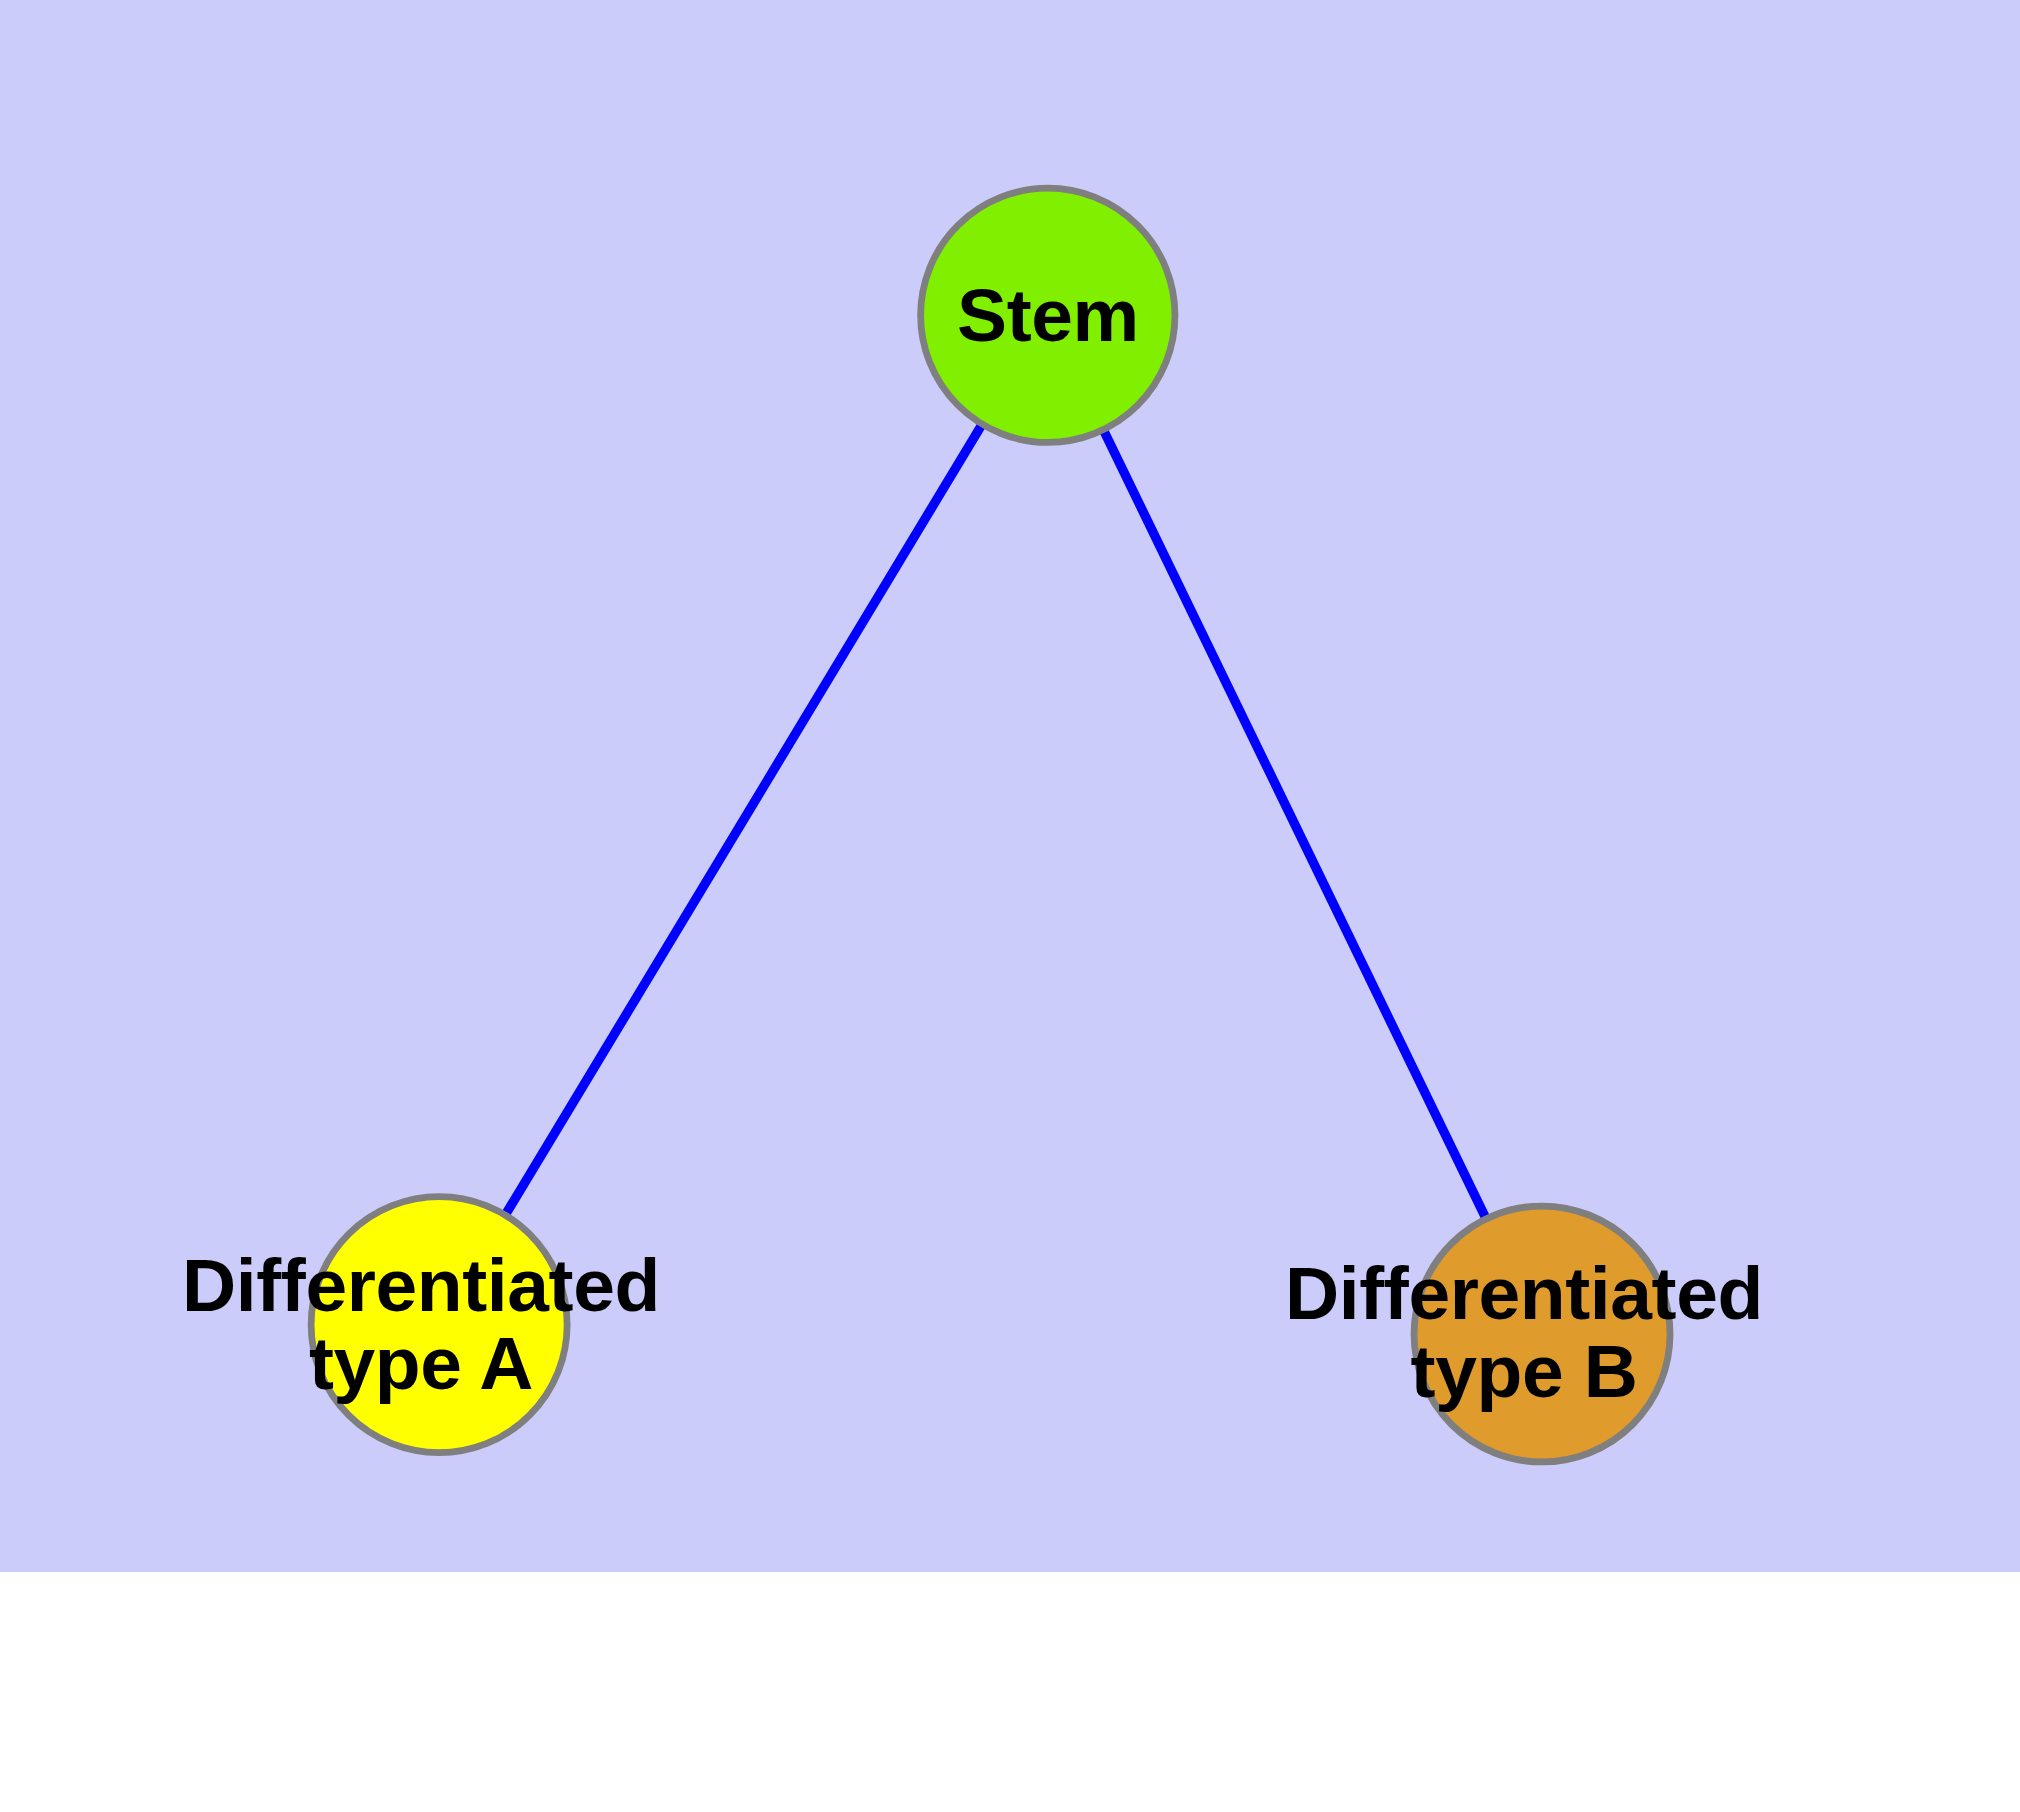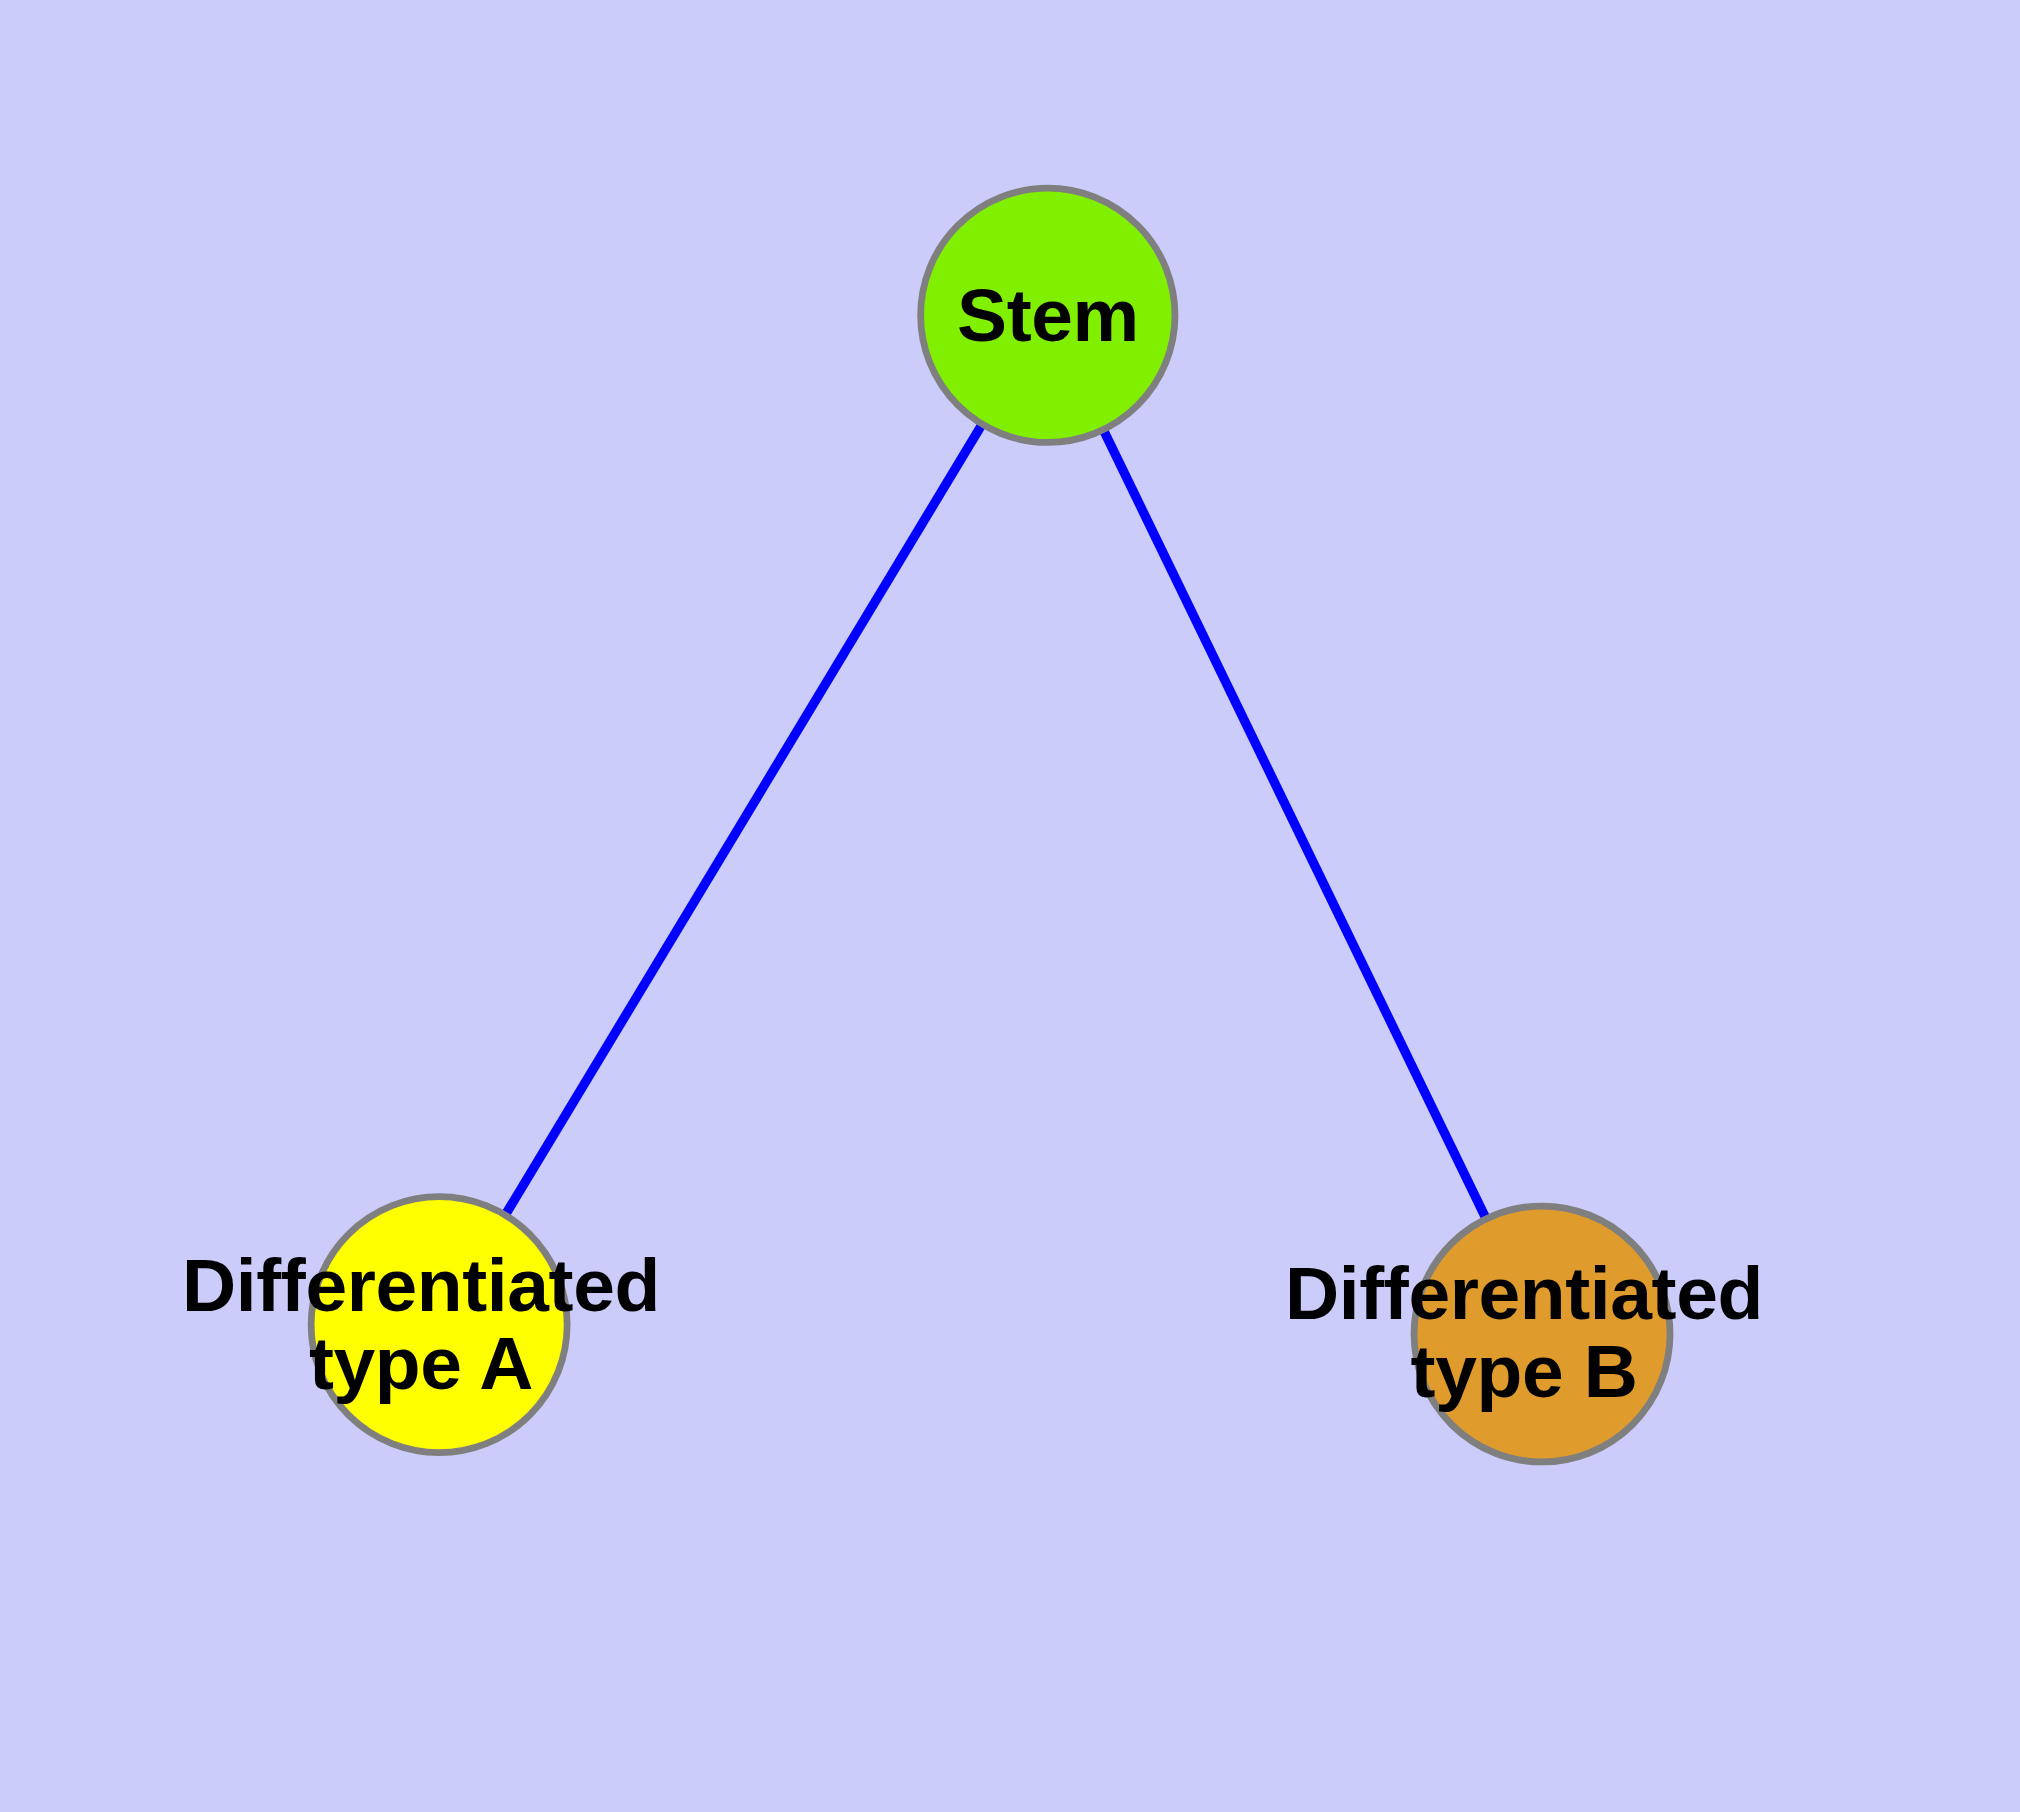--- a/index.html
+++ b/index.html
@@ -40,21 +40,21 @@
     pointer-events: none;
     letter-spacing: -0.4px;
   }
   .node-label.multiline {
     line-height: 1.04;
   }
 </style>
 </head>
 <body>
 
-<div id="canvas" style="width: 2021px; height: 1812px;">
+<div id="canvas" style="width: 2021px; height: 1572px;">
 
   <div id="bg-layer" style="background: rgb(204, 204, 251);"></div>
 
   <svg id="graph-svg" viewBox="0 0 2384 2138" preserveAspectRatio="none" xmlns="http://www.w3.org/2000/svg">
     <g id="edges-group">
       <line stroke-linecap="butt" x1="1236" y1="372" x2="518" y2="1563" stroke="#0000ff" stroke-width="11"></line>
       <line stroke-linecap="butt" x1="1236" y1="372" x2="1819" y2="1574" stroke="#0000ff" stroke-width="11"></line>
     </g>
     <g id="nodes-group">
       <circle cx="1236" cy="372" r="150" fill="#80f000" stroke="#7f7f7f" stroke-width="8"></circle>

